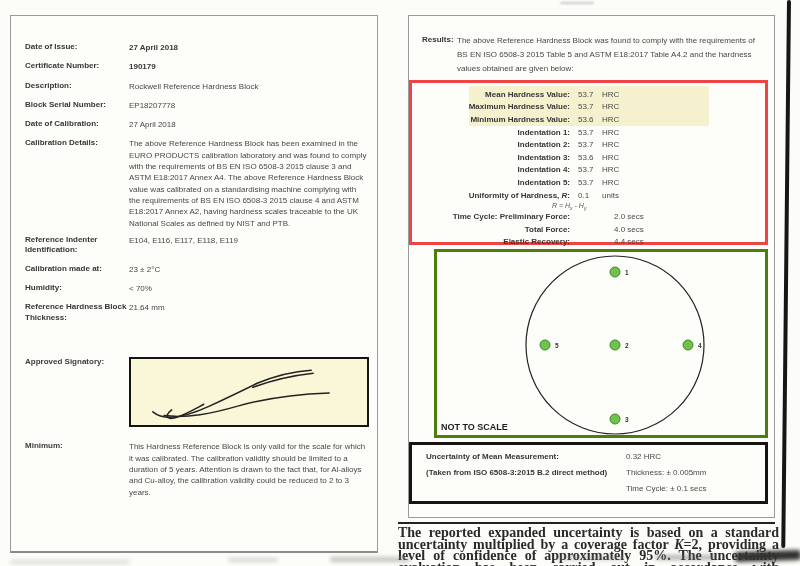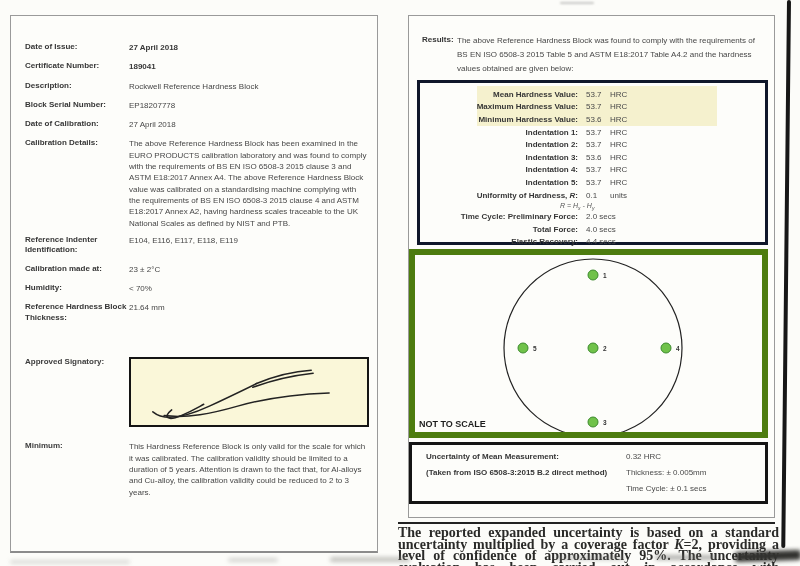--- a/index.html
+++ b/index.html
@@ -33,36 +33,36 @@
   .right-box{
     position:absolute; left:408px; top:15px; width:367px; height:503px;
     border:1px solid #9a9a9a; box-sizing:border-box; background:#fdfdfa;
     padding:18px 6px 0 0; font-size:8px;
   }
   .res-row{display:flex;}
   .res-lab{flex:0 0 48px; font-weight:bold; padding-left:13px; box-sizing:border-box; line-height:11.5px; color:#363636;}
   .res-val{flex:1; line-height:14px; color:#474747; padding-right:4px;}
   .values-box{
     position:relative; margin-top:4px; height:165px;
-    border:3px solid #0f172a; box-sizing:border-box; padding-top:5px;margin-left:8px;
+    border:3px solid #ef4444; box-sizing:border-box; padding-top:5px;
   }
   .hl-band{position:absolute; left:57px; top:3px; width:240px; height:40px; background:#f5f1ce; z-index:0;}
   .vrow{position:relative; z-index:1; display:flex; align-items:center; height:12.6px;}
   .vrow .vlab{flex:0 0 158px; text-align:right; font-weight:bold; color:#363636;}
   .vrow .vlab .it{font-style:italic;}
   .vrow .vval{margin-left:8px; width:22px; color:#4a4a4a;}
   .vrow .vunit{margin-left:2px; color:#4a4a4a;}
   .formula{position:relative; z-index:1; height:9px; line-height:9px; margin-left:140px; font-size:7px; font-style:italic; color:#555;}
   .formula sub{font-size:5px;}
-  .trow{position:relative; z-index:1; display:flex; align-items:center; height:12.5px;}
+  .trow{position:relative; z-index:1; display:flex; align-items:center; height:12.5px;gap:36px;}
   .trow .vlab{flex:0 0 158px; text-align:right; font-weight:bold; color:#363636;}
   .trow .vval{margin-left:8px; color:#4a4a4a;}
   .diagram-box{
     position:relative; margin-top:4px; height:189px;
-    border:6px solid #4d7c0f; box-sizing:border-box; overflow:hidden;
+    border:3px solid #4d7c0f; box-sizing:border-box; overflow:hidden;margin-left:25px;
   }
   .diagram-box svg{position:absolute; left:0; top:0;}
   .nts{position:absolute; left:4px; bottom:3px; font-weight:bold; font-size:9px; color:#1d1d1d; background:#fdfdfa;}
   .unc-box{
     margin-top:4px; height:62px;
     border:3px solid #141414; box-sizing:border-box; padding:7px 0 0 14px;
   }
   .unc-row{display:flex; height:16px; align-items:flex-start;}
   .unc-lab{flex:0 0 200px; font-weight:bold; color:#363636;}
   .unc-val{color:#4a4a4a;}
@@ -90,21 +90,21 @@
 
 <div class="page">
 
   <div class="left-box">
     <div class="field">
       <span class="lab">Date of Issue:</span>
       <span class="val bv">27 April 2018</span>
     </div>
     <div class="field">
       <span class="lab">Certificate Number:</span>
-      <span class="val bv">189041</span>
+      <span class="val bv">190179</span>
     </div>
     <div class="field">
       <span class="lab">Description:</span>
       <span class="val">Rockwell Reference Hardness Block</span>
     </div>
     <div class="field">
       <span class="lab">Block Serial Number:</span>
       <span class="val">EP18207778</span>
     </div>
     <div class="field">

